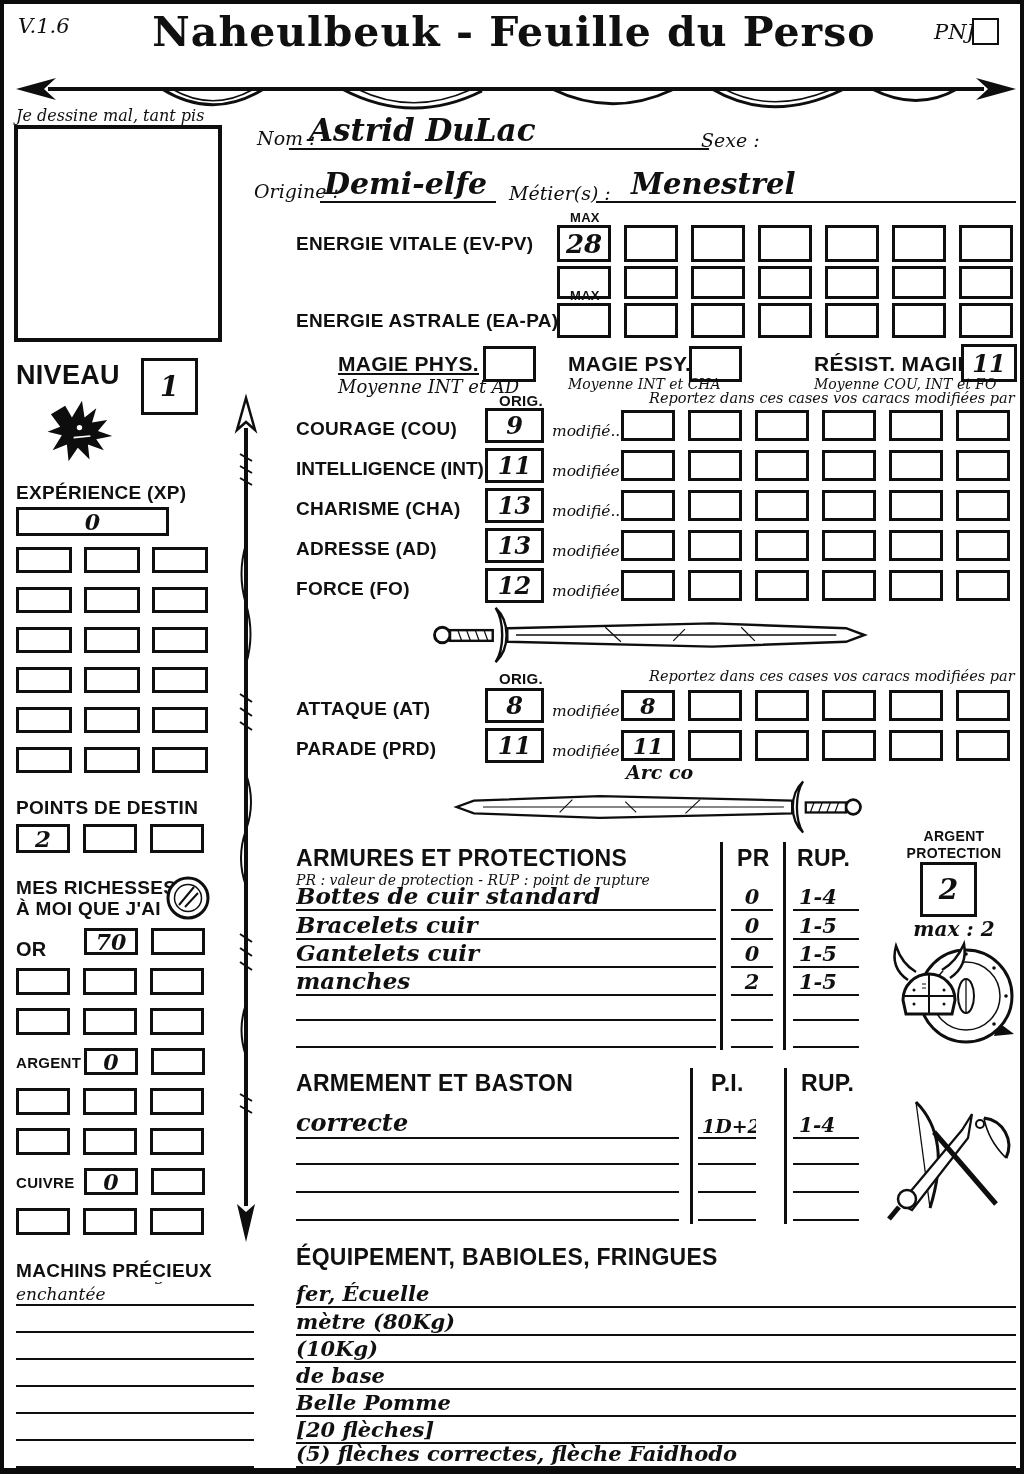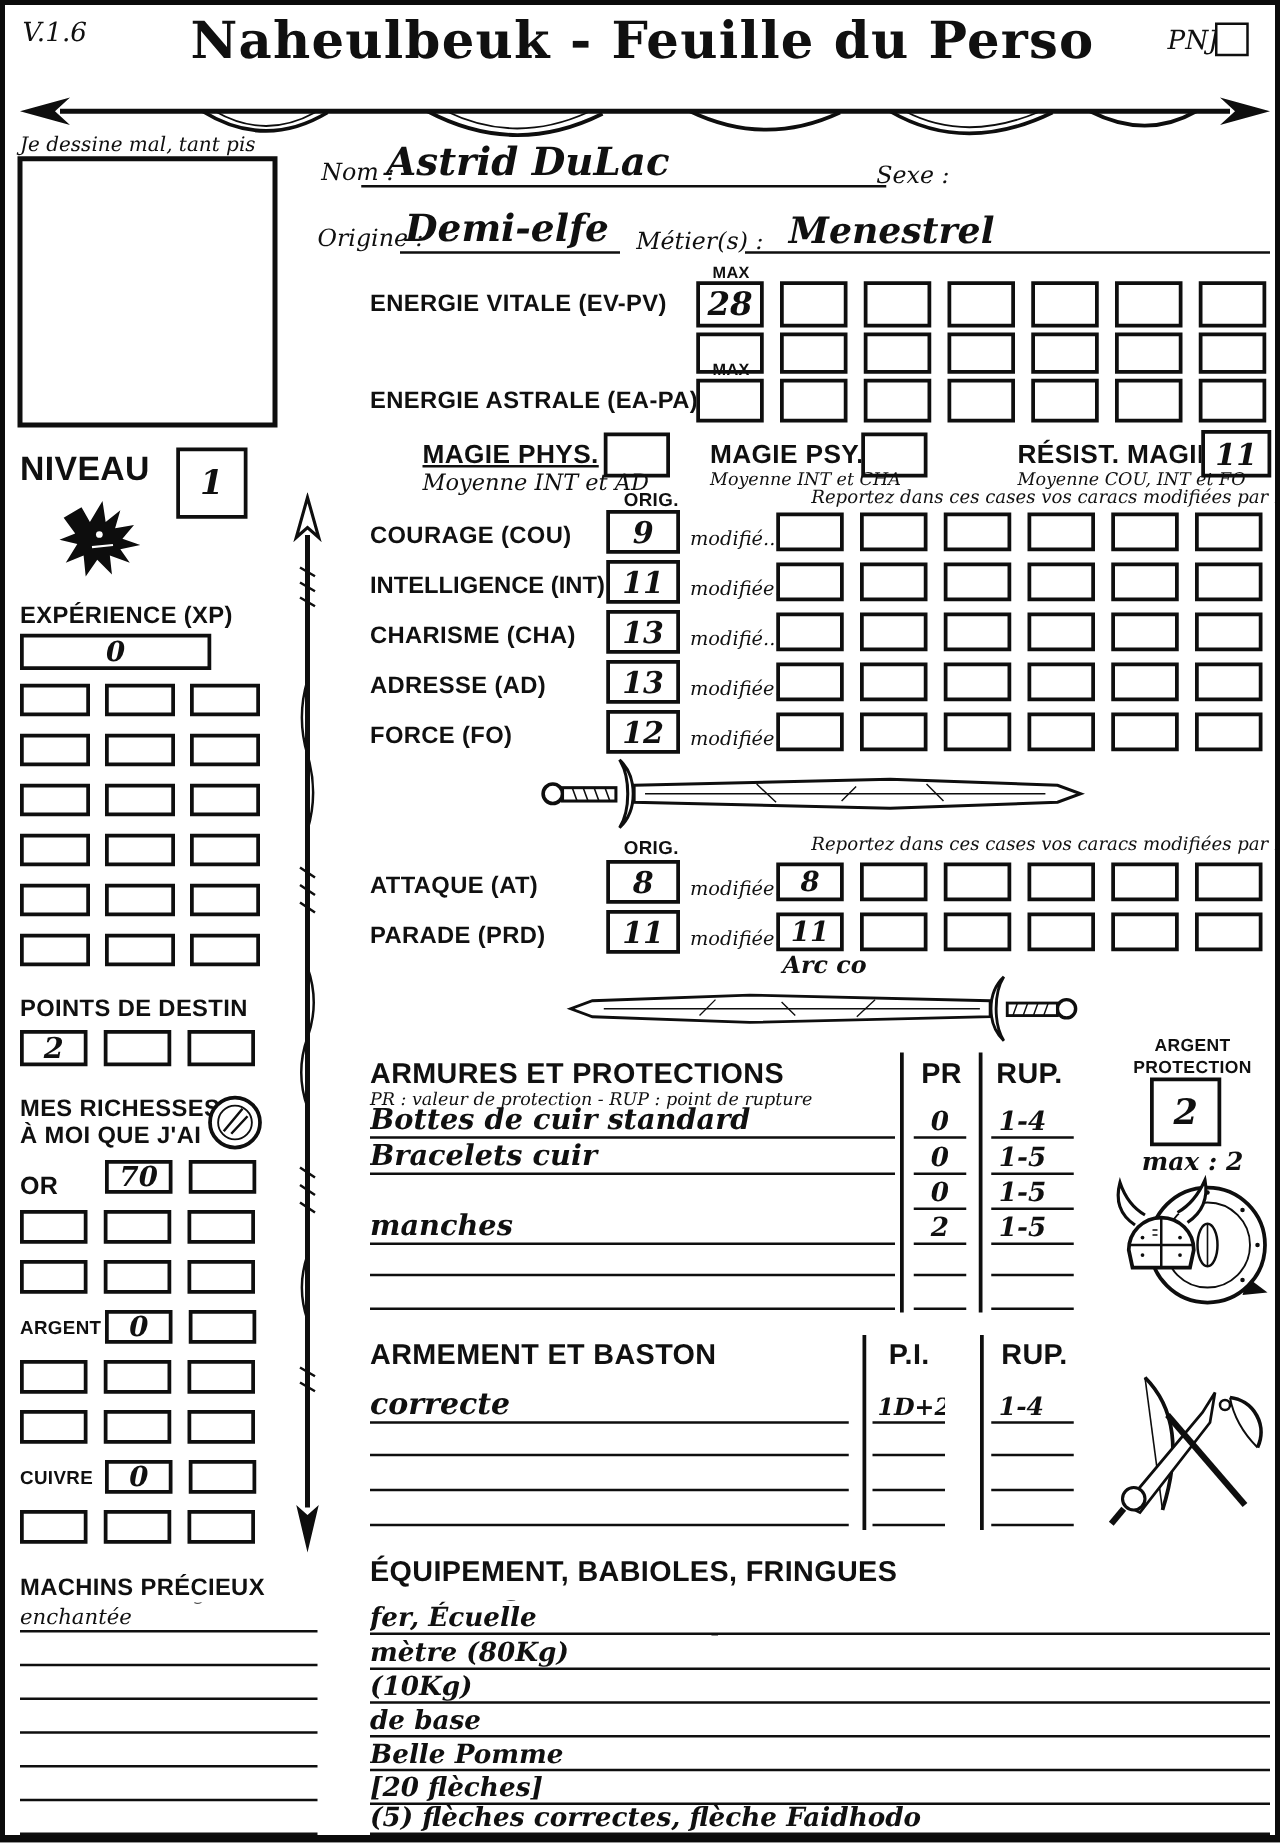--- a/index.html
+++ b/index.html
@@ -346,20 +346,21 @@
   <div class="vline" style="left:779px;top:838px;height:208px;"></div>
 
   <div class="wline hw" style="left:292px;top:878px;width:420px;height:29px;font-size:23px;">Bottes de cuir standard</div>
   <div class="wline hw" style="left:727px;top:878px;width:42px;height:29px;font-size:21px;justify-content:center;">0</div>
   <div class="wline hw" style="left:789px;top:878px;width:66px;height:29px;font-size:21px;padding-left:6px;">1-4</div>
 
   <div class="wline hw" style="left:292px;top:907px;width:420px;height:29px;font-size:23px;">Bracelets cuir</div>
   <div class="wline hw" style="left:727px;top:907px;width:42px;height:29px;font-size:21px;justify-content:center;">0</div>
   <div class="wline hw" style="left:789px;top:907px;width:66px;height:29px;font-size:21px;padding-left:6px;">1-5</div>
 
+  <div class="wline hw" style="left:292px;top:935px;width:420px;height:29px;font-size:23px;">Gantelets cuir</div>
   <div class="wline hw" style="left:727px;top:935px;width:42px;height:29px;font-size:21px;justify-content:center;">0</div>
   <div class="wline hw" style="left:789px;top:935px;width:66px;height:29px;font-size:21px;padding-left:6px;">1-5</div>
 
   <div class="wline hw" style="left:292px;top:963px;width:420px;height:29px;font-size:23px;">Veste toile renforcée avec manches</div>
   <div class="wline hw" style="left:727px;top:963px;width:42px;height:29px;font-size:21px;justify-content:center;">2</div>
   <div class="wline hw" style="left:789px;top:963px;width:66px;height:29px;font-size:21px;padding-left:6px;">1-5</div>
 
   <div class="wline" style="left:292px;top:990px;width:420px;height:27px;"></div>
   <div class="wline" style="left:727px;top:990px;width:42px;height:27px;"></div>
   <div class="wline" style="left:789px;top:990px;width:66px;height:27px;"></div>

